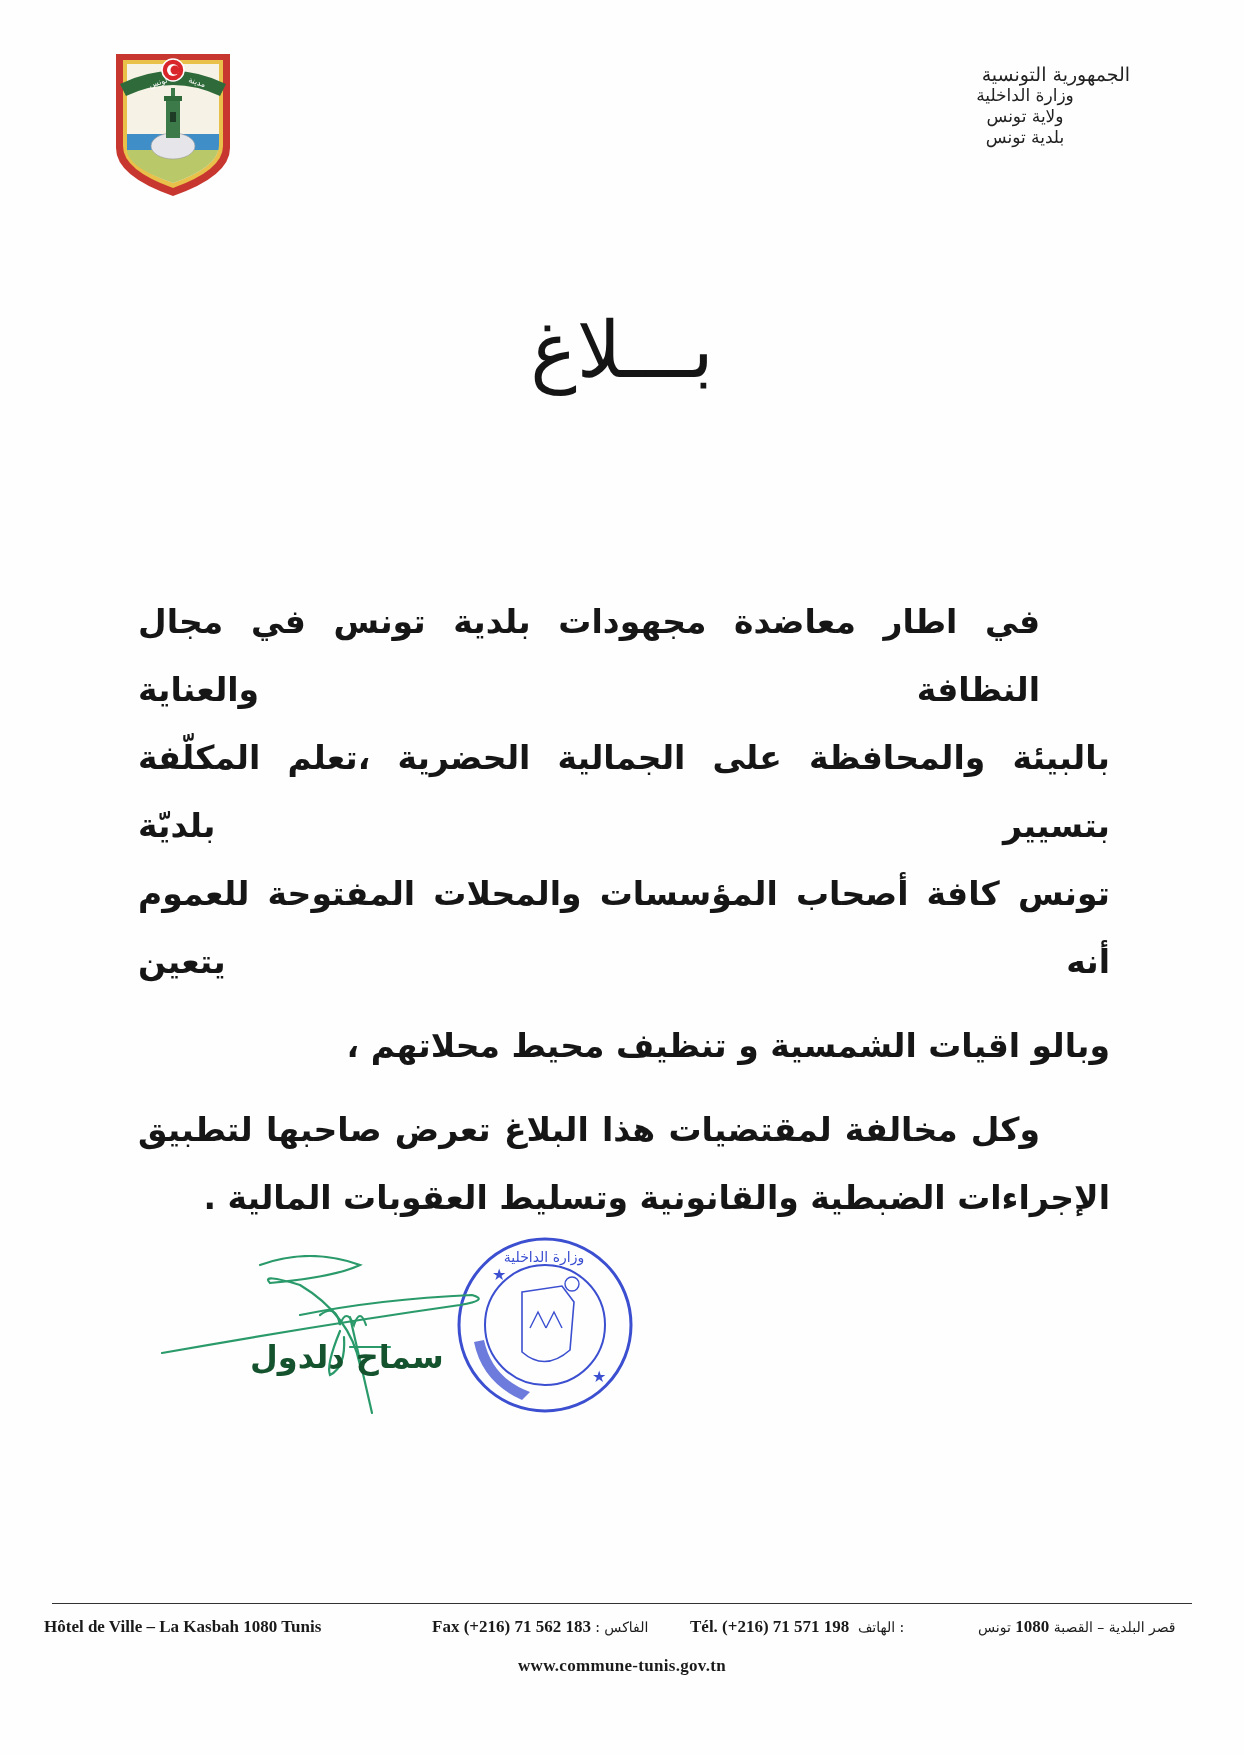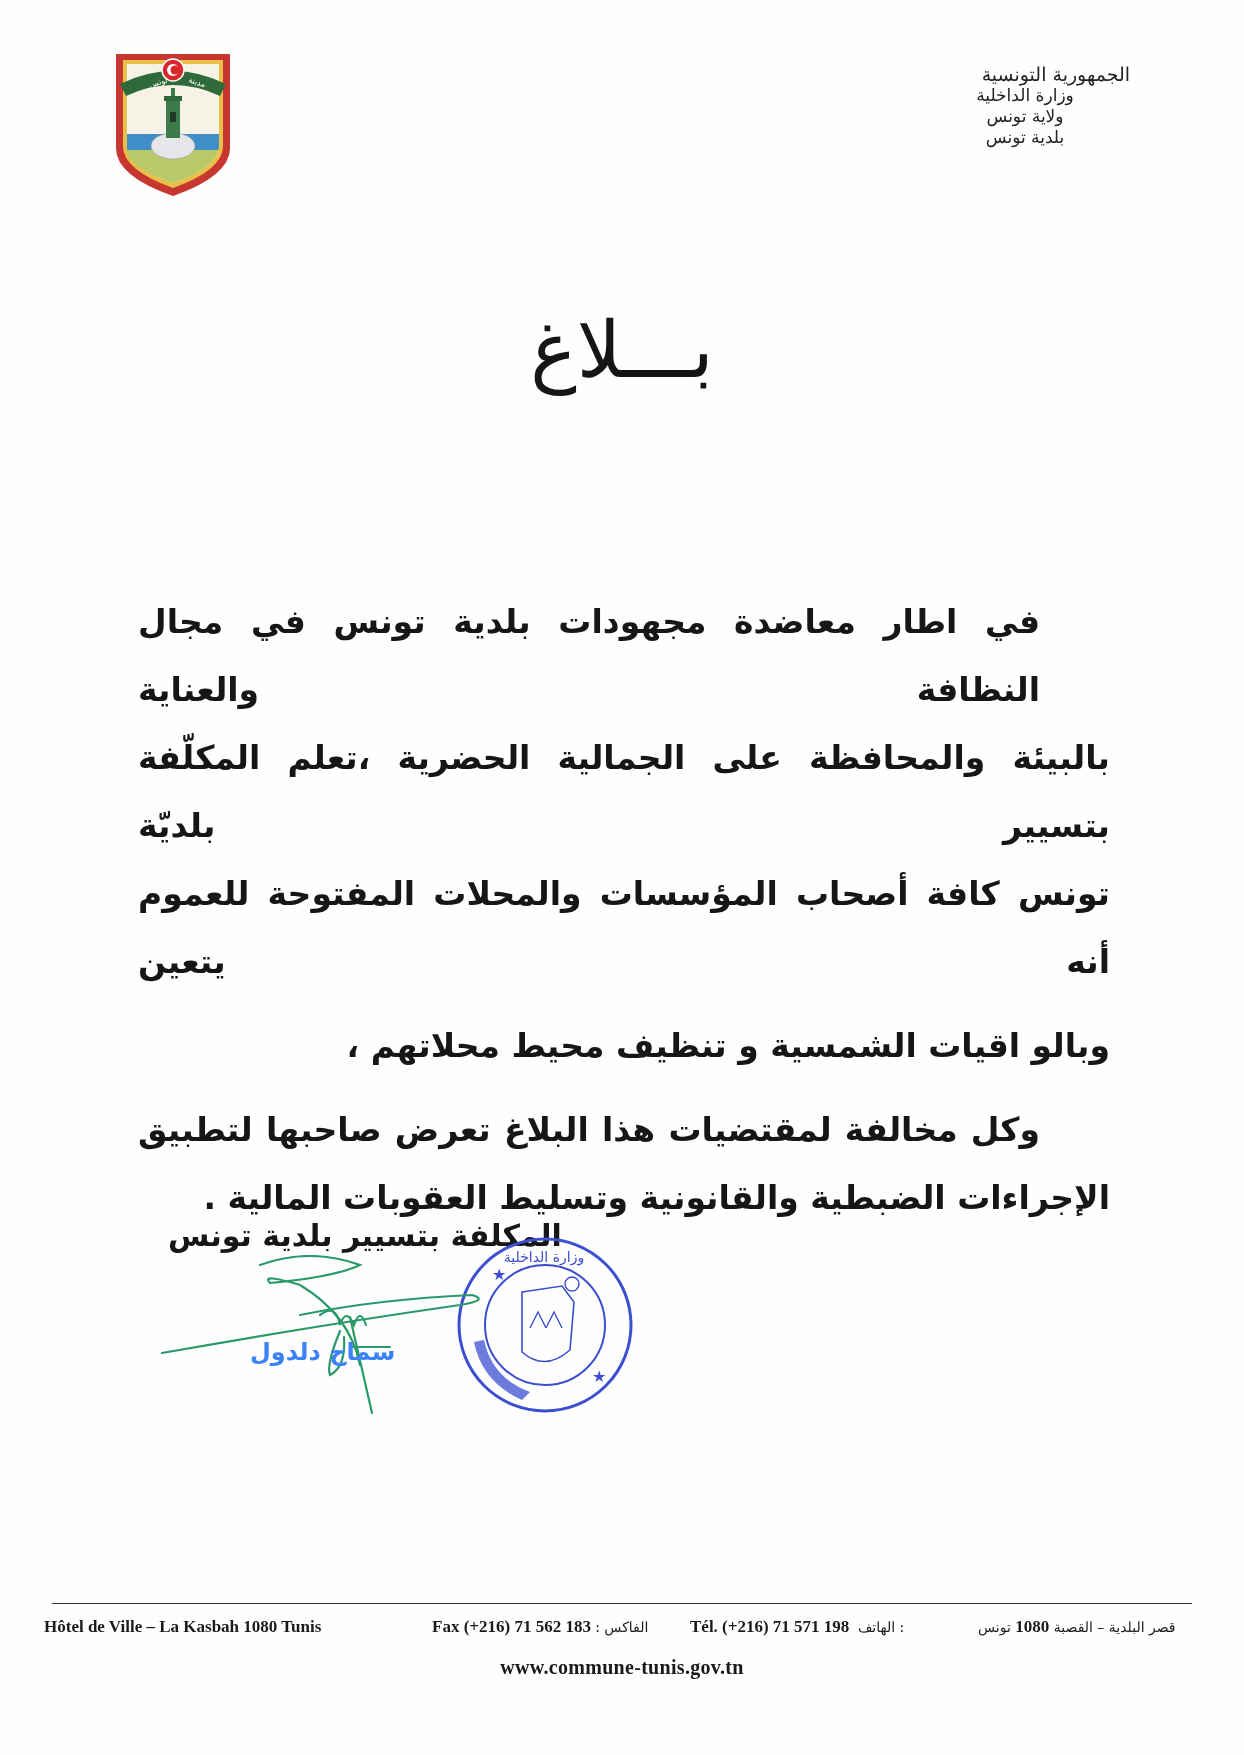--- a/index.html
+++ b/index.html
@@ -39,40 +39,40 @@
     .body-text .line.last { text-align-last: right; }
     .body-text .indent { padding-right: 70px; }
 
     
     .sig-title {
       position: absolute; left: 168px; top: 1218px; direction: rtl;
       font-family: "DejaVu Sans", sans-serif; font-weight: bold; font-size: 30px; color: #161616;
     }
     .sig-name {
       position: absolute; left: 250px; top: 1338px; direction: rtl;
-      font-family: "DejaVu Sans", sans-serif; font-weight: bold; font-size: 24px; color: #3b82f6;
+      font-family: "DejaVu Sans", sans-serif; font-weight: bold; font-size: 32px; color: #14532d;
     }
     .signature { position: absolute; left: 160px; top: 1255px; width: 360px; height: 160px; }
     .stamp { position: absolute; left: 452px; top: 1232px; width: 186px; height: 186px; }
 
     
     .footer-rule { position: absolute; left: 52px; right: 52px; top: 1603px; height: 0; border-top: 1.6px solid #333; }
     .footer-line {
       position: absolute; top: 1617px; left: 0; right: 0; height: 24px;
       font-family: "Liberation Serif", serif; font-weight: bold; font-size: 17px; color: #1a1a1a;
     }
     .f-left { position: absolute; left: 44px; top: 0; }
     .f-fax { position: absolute; left: 432px; top: 0; }
     .f-fax .ar-label, .f-tel .ar-label { font-weight: normal; font-size: 14px; font-family: "DejaVu Serif", serif; }
     .f-tel { position: absolute; left: 690px; top: 0; }
     .f-right { position: absolute; left: 978px; top: 0; direction: rtl; font-weight: normal; font-size: 14px; font-family: "DejaVu Serif", serif; }
     .f-right b { font-family: "Liberation Serif", serif; font-size: 17px; }
     .footer-url {
       position: absolute; top: 1656px; left: 0; right: 0; text-align: center;
-      font-family: "Liberation Serif", serif; font-weight: bold; font-size: 20px; color: #1a1a1a; letter-spacing: 0.3px;
+      font-family: "Liberation Serif", serif; font-weight: bold; font-size: 17px; color: #1a1a1a; letter-spacing: 0.3px;
     }
   </style>
 </head>
 <body>
 
 <div class="page">
 
   <svg class="emblem" viewBox="0 0 122 150">
     <path d="M4,4 H118 V98 Q118,126 61,146 Q4,126 4,98 Z" fill="#c7372f"></path>
     <path d="M11,10 H111 V96 Q111,120 61,138 Q11,120 11,96 Z" fill="#e8c04a"></path>
@@ -109,21 +109,20 @@
     </p>
     <p>
       <span class="line last">وبالو اقيات الشمسية و تنظيف محيط محلاتهم ،</span>
     </p>
     <p>
       <span class="line indent">وكل  مخالفة  لمقتضيات  هذا  البلاغ  تعرض  صاحبها  لتطبيق</span>
       <span class="line last">الإجراءات الضبطية والقانونية وتسليط العقوبات المالية .</span>
     </p>
   </div>
 
-  <div class="sig-title">المكلفة بتسيير بلدية تونس</div>
 
   <svg class="stamp" viewBox="0 0 186 186">
     <g fill="none" stroke="#3b4fd0">
       <circle cx="93" cy="93" r="86" stroke-width="3"></circle>
       <circle cx="93" cy="93" r="60" stroke-width="2"></circle>
       <path d="M70,60 L110,54 L122,70 L118,118 Q93,140 70,120 Z" stroke-width="1.6"></path>
       <path d="M78,96 L86,80 L94,96 M94,96 L102,80 L110,96" stroke-width="1.4"></path>
       <circle cx="120" cy="52" r="7" stroke-width="1.4"></circle>
     </g>
     <g fill="#3b4fd0">

